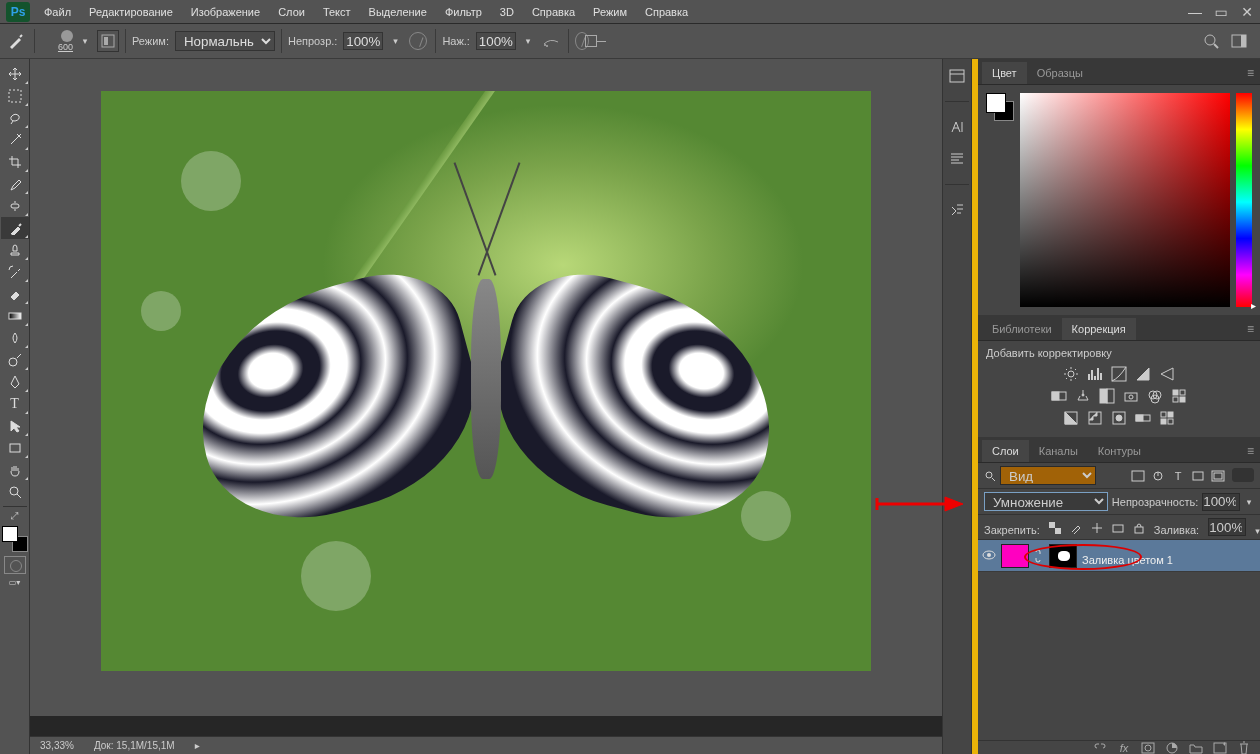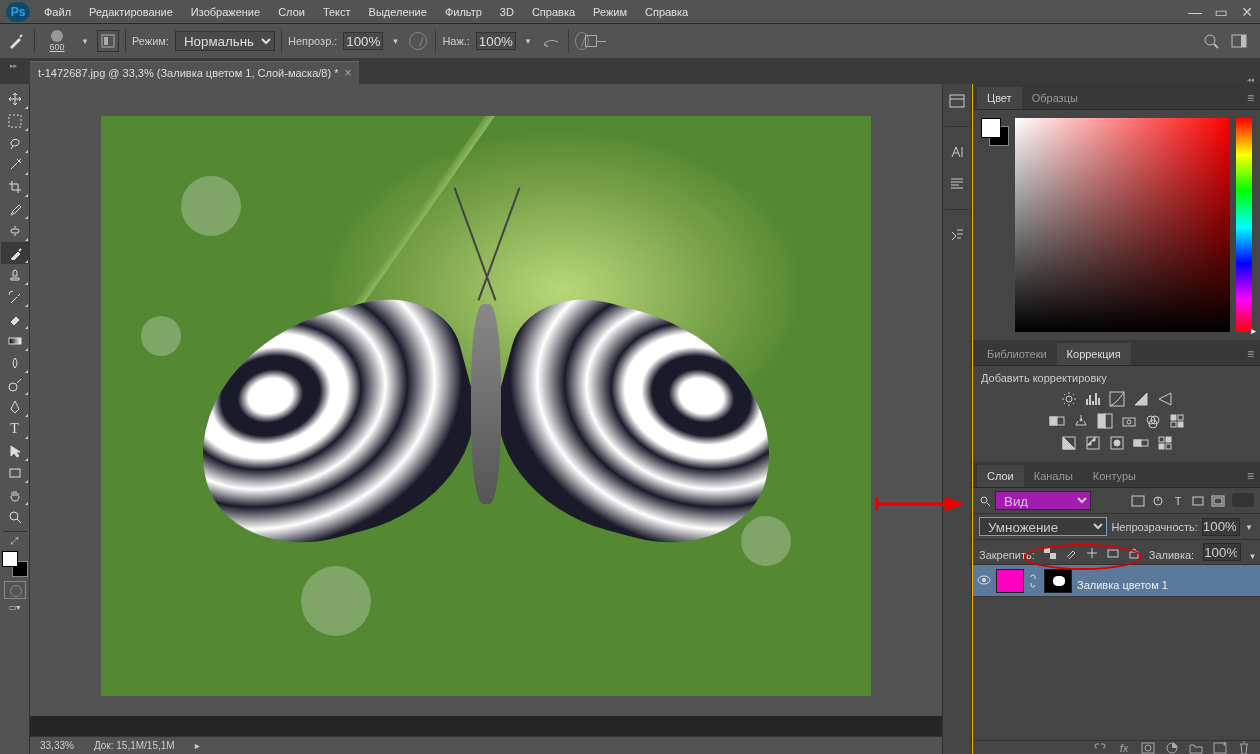--- a/index.html
+++ b/index.html
@@ -1,31 +1,31 @@
 <!DOCTYPE html>
 <html><head>
 <meta charset="utf-8">
 <style>
 * { margin: 0; padding: 0; box-sizing: border-box; font-family: "Segoe UI", Tahoma, sans-serif; user-select: none; }
 html, body { width: 1260px; height: 754px; overflow: hidden; background: #535353; color: #ccc; font-size: 11px; }
 .app { display: flex; flex-direction: column; width: 100%; height: 100%; background: #535353; }
 
 
 .menubar { height: 24px; background: #535353; display: flex; align-items: center; border-bottom: 1px solid #2a2a2a; }
-.ps-logo { width: 24px; height: 20px; margin: 0 6px; background: #0c4a6e; color: #2ea0e8; display: flex; align-items: center; justify-content: center; font-weight: bold; font-size: 12px; border-radius: 10px; }
+.ps-logo { width: 24px; height: 20px; margin: 0 6px; background: #14532d; color: #2ea0e8; display: flex; align-items: center; justify-content: center; font-weight: bold; font-size: 12px; border-radius: 3px; }
 .menu-items { display: flex; gap: 2px; }
 .menu-item { padding: 4px 8px; cursor: default; color: #e0e0e0; }
 .win-controls { margin-left: auto; display: flex; }
 .win-btn { width: 26px; height: 20px; display: flex; align-items: center; justify-content: center; color: #ccc; font-size: 14px;}
 
 
 .optbar { height: 35px; background: #535353; border-bottom: 1px solid #3a3a3a; display: flex; align-items: center; padding: 0 4px; gap: 6px; position: relative; }
 .opt-divider { width: 1px; height: 24px; background: #3a3a3a; }
 .tool-ico { width: 24px; height: 24px; display: flex; align-items: center; justify-content: center; }
-.brush-ico { width: 32px; height: 28px; display: flex; flex-direction: column; align-items: center; justify-content: center; text-decoration: underline; }
+.brush-ico { width: 32px; height: 28px; display: flex; flex-direction: column; align-items: flex-end; justify-content: center; text-decoration: underline; }
 .brush-ico .dot { width: 12px; height: 12px; background: #999; border-radius: 50%; }
 .brush-ico .sz { font-size: 9px; color: #ccc; }
 .toggle-panel { width: 22px; height: 22px; border:1px solid #333; display:flex; align-items:center; justify-content:center;}
 .opt-label { color: #ccc; }
 .opt-select { background: #4a4a4a; border: 1px solid #333; color: #ddd; padding: 1px 4px; height: 20px; }
 .opt-input { background: #4a4a4a; border:1px solid #333; color:#ddd; width:40px; height:18px; text-align:right; padding-right:2px;}
 .opt-arrow { width: 12px; color:#ccc; font-size:9px; text-align:center;}
 .icon-btn { width: 22px; height: 22px; display:flex; align-items:center; justify-content:center; border-radius:3px;}
 .icon-circle { width:18px; height:18px; border:1px solid #888; border-radius:50%; position:relative;}
 .icon-circle::after { content:""; position:absolute; width:7px; height:10px; border-right:1px solid #888; right:4px; top:3px; transform:rotate(20deg);}
@@ -79,21 +79,21 @@
 
 .statusbar { height:18px; background:#535353; border-top:1px solid #333; display:flex; align-items:center; padding:0 10px; gap:20px; color:#ccc; font-size:10px;margin-top:20px;}
 
 
 .dock-mid { width:30px; background:#454545; border-left:1px solid #333;border-right:1px solid #333; display:flex; flex-direction:column; align-items:center; padding-top:6px; gap:10px;}
 .dock-sep { width:24px; height:1px; background:#333; margin:4px 0;}
 .dock-ico { width:22px;height:22px;display:flex;align-items:center;justify-content:center;}
 .dock-ico svg { stroke:#ccc; fill:none;}
 
 
-.panels { width:288px; background:#454545; display:flex; flex-direction:column; border-left:1px solid #eab308;}
+.panels { width:288px; background:#454545; display:flex; flex-direction:column; border-left:6px solid #eab308;}
 .panel-tabs { height:26px; display:flex; align-items:flex-end; background:#383838; border-bottom:1px solid #2a2a2a; padding-left:4px; position:relative;}
 .panel-tab { padding:5px 10px; color:#999; background:#383838;}
 .panel-tab.active { background:#454545; color:#ddd;}
 .panel-menu { margin-left:auto; padding:4px 6px; color:#999; font-size:12px;}
 
 .color-panel { padding:8px; display:flex; gap:6px;}
 .fgbg-big { width:28px;height:28px; position:relative;}
 .fgbg-big .fg{position:absolute;width:20px;height:20px;background:#fff;border:1px solid #000;top:0;left:0;z-index:2;}
 .fgbg-big .bg{position:absolute;width:20px;height:20px;background:#000;border:1px solid #888;bottom:0;right:0;}
 .picker-grad { flex:1; height:214px; position:relative; background: linear-gradient(to bottom, rgba(0,0,0,0) 0%, #000 100%), linear-gradient(to right, #fff 0%, #ff0000 100%);}
@@ -101,21 +101,21 @@
 .hue-arrow { position:absolute; right:4px; bottom:4px; color:#fff; font-size:10px;}
 
 .adj-panel { padding:6px 8px;}
 .adj-label { color:#ccc; margin-bottom:6px;}
 .adj-row { display:flex; gap:6px; justify-content:center; margin-bottom:4px;}
 .adj-ico { width:18px;height:18px; display:flex;align-items:center;justify-content:center;}
 .adj-ico svg { stroke:#ccc; fill:#ccc; }
 
 .layers-panel { flex:1; display:flex; flex-direction:column; min-height:0;}
 .layer-toolbar { display:flex; align-items:center; padding:3px 6px; gap:4px; border-bottom:1px solid #333;}
-.kind-sel { flex:0 0 auto; background:#a21caf; border:1px solid #2a2a2a; color:#ccc; padding:1px 4px; height:19px; width:96px;}
+.kind-sel { flex:0 0 auto; background:#a16207; border:1px solid #2a2a2a; color:#ccc; padding:1px 4px; height:19px; width:96px;}
 .lt-right { margin-left:auto; display:flex; gap:4px;}
 .lt-ico { width:16px;height:16px; display:flex;align-items:center;justify-content:center;}
 .lt-toggle { width:22px;height:14px;border:1px solid #333;background:#333;margin-left:2px;border-radius:3px;}
 
 .blend-row { display:flex; align-items:center; padding:3px 6px; gap:4px; border-bottom:1px solid #333;}
 .blend-sel { background:#3a3a3a; border:1px solid #7aa0c4; color:#ccc; padding:1px 4px; height:19px; width:150px;}
 .opac-label { margin-left:auto; color:#ccc;}
 .pct-box { background:#3a3a3a; border:1px solid #2a2a2a; color:#ccc; width:38px; height:18px; text-align:right; padding-right:3px;}
 
 .lock-row { display:flex; align-items:flex-end; padding:3px 6px; gap:9px; border-bottom:1px solid #333;}
@@ -229,28 +229,20 @@
       </div>
       <div class="icon-btn frame-ico">
         <svg width="16" height="14">
             <rect x="1" y="1" width="14" height="12"></rect>
             <rect x="10" y="1" width="5" height="12" fill="#bbb" stroke="none"></rect>
           </svg>
       </div>
     </div>
   </div>
 
-  <div class="tabstrip">
-    <div class="expand-arrows">▸▸</div>
-    <div class="doc-tab">
-      <span>t-1472687.jpg @ 33,3% (Заливка цветом 1, Слой-маска/8) *</span>
-      <span class="doc-close">×</span>
-    </div>
-    <div class="tab-right-arrows">◂◂</div>
-  </div>
 
   <div class="main">
 
     <div class="tools-left">
       <div class="tool">
           <svg width="14" height="14">
             <path d="M7 1 L7 13 M1 7 L13 7 M7 1 L5 3 M7 1 L9 3 M7 13 L5 11 M7 13 L9 11 M1 7 L3 5 M1 7 L3 9 M13 7 L11 5 M13 7 L11 9"></path>
           </svg>
           <span class="tri"></span>
         </div>

